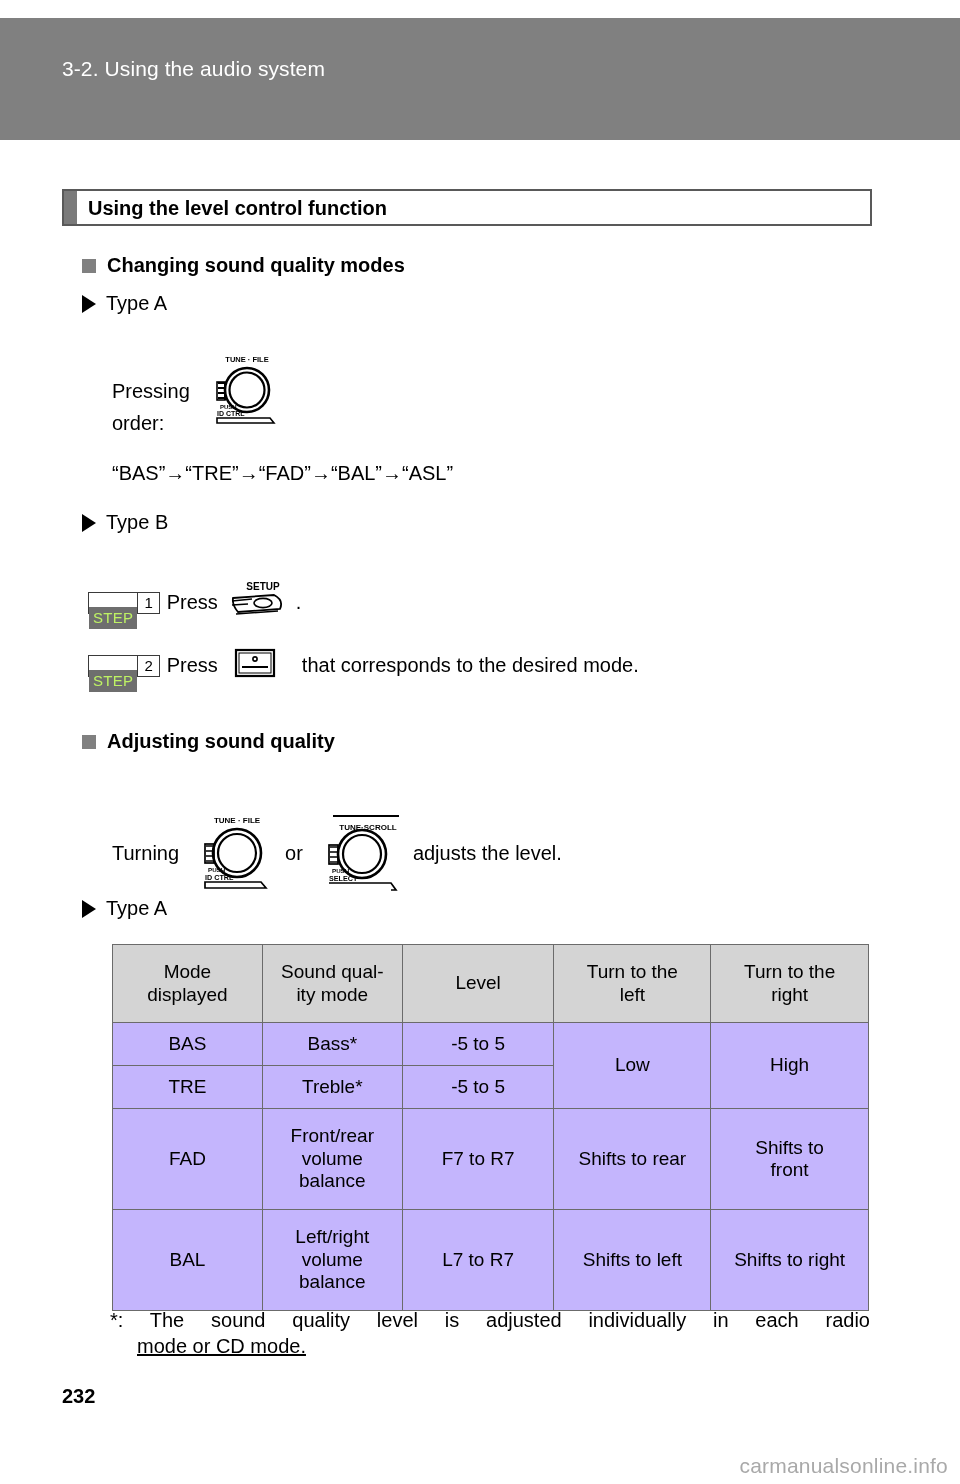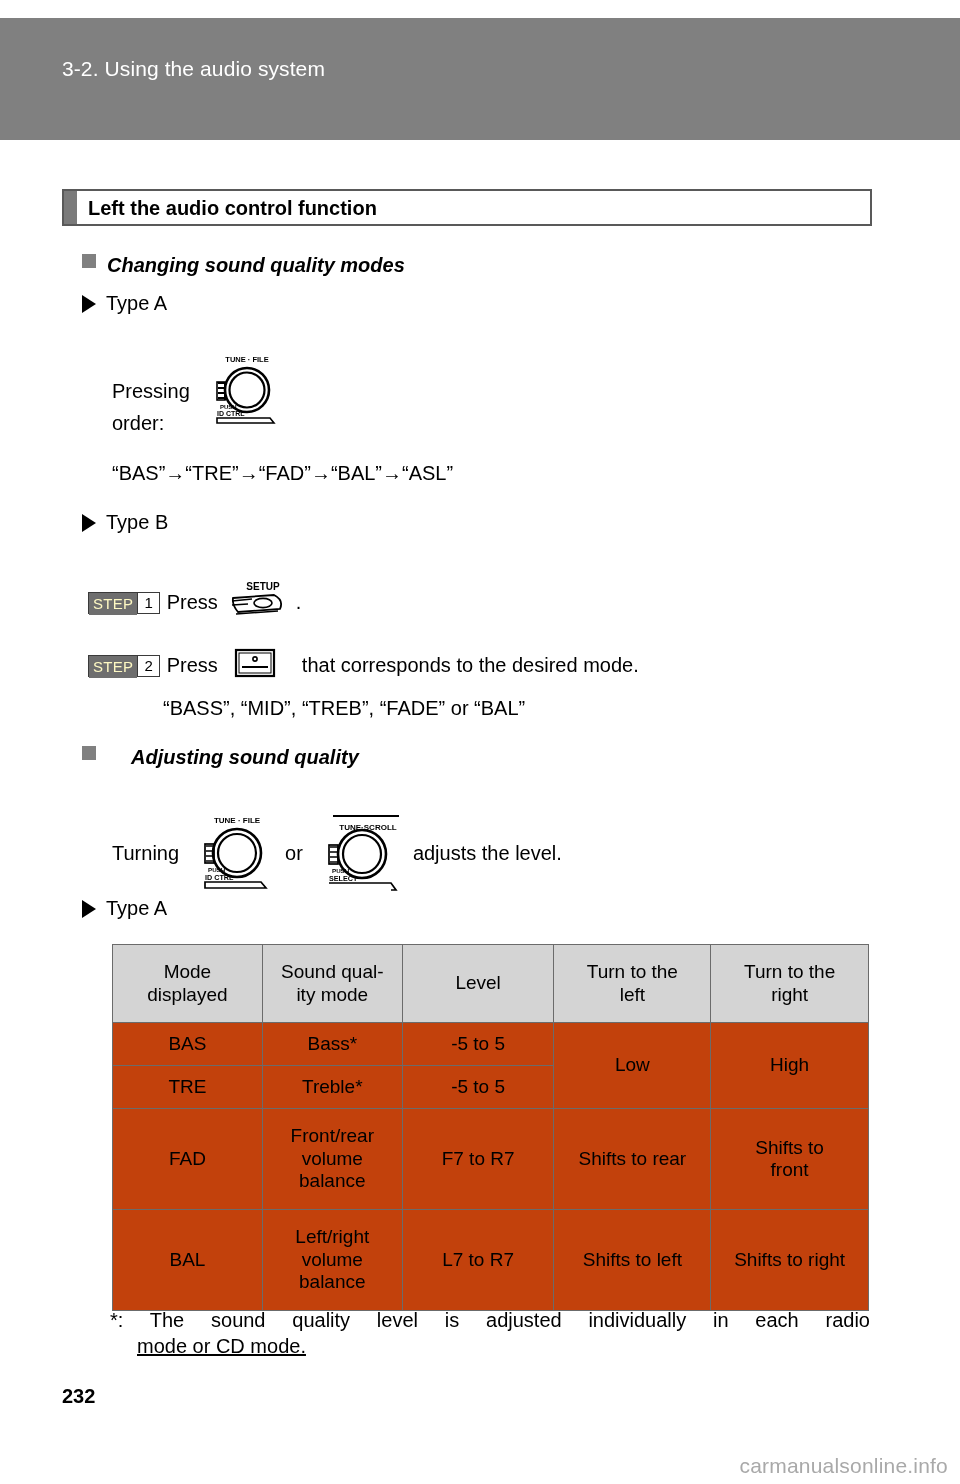--- a/index.html
+++ b/index.html
@@ -54,25 +54,24 @@
     font-size: 20px;
     font-weight: bold;
     white-space: nowrap;
   }
 
   
   .blk { position: absolute; }
 
   .sq-head {
     display: flex;
-    align-items: flex-start;
+    align-items: center;
     font-size: 20px;
     font-weight: bold;
     white-space: nowrap;
-    font-style: italic;
   }
   .sq-bullet {
     display: inline-block;
     width: 14px; height: 14px;
     background: #808080;
     margin-right: 11px;
     flex: 0 0 auto;
   }
 
   .tri-head {
@@ -101,26 +100,27 @@
   .step-badge {
     display: inline-flex;
     align-items: stretch;
     height: 22px;
     border: 1.5px solid #3a3a3a;
     vertical-align: middle;
     flex: 0 0 auto;
   }
   .step-word {
     background: #6e6e6e;
-    color: #fef9c3;
+    color: #bef264;
     font-size: 15px;
     font-weight: normal;
     padding: 11px 4px;
     display: flex; align-items: center;
     letter-spacing: 0.3px;
+    margin-top: 14px;
   }
   .step-num {
     background: #ffffff;
     color: #000000;
     font-size: 15px;
     padding: 0 6px;
     display: flex; align-items: center;
     border-left: 1.5px solid #3a3a3a;
   }
   .step-row {
@@ -143,21 +143,21 @@
   }
   .tbl td, .tbl th {
     border: 1.5px solid #6b6b6b;
     text-align: center;
     vertical-align: middle;
     padding: 6px 4px;
     font-weight: normal;
     line-height: 1.18;
   }
   .tbl thead th { background: #d4d4d4; height: 78px; }
-  .tbl td { background: #c2410c; }
+  .tbl td { background: #c4b5fd; }
 
   
   .footnote {
     position: absolute;
     left: 110px; top: 1307px;
     width: 760px;
     font-size: 20px;
     line-height: 1.32;
     text-align: justify;
   }
@@ -181,21 +181,21 @@
 </head>
 <body>
 
 <div id="page">
 
   <div class="header-band"></div>
   <div class="header-title">3-2. Using the audio system</div>
 
   <div class="section-box">
     <div class="section-box-bar"></div>
-    <div class="section-box-label">Left the audio control function</div>
+    <div class="section-box-label">Using the level control function</div>
   </div>
 
   <div class="blk sq-head" style="left:82px; top:254px;">
     <span class="sq-bullet"></span>
     <span>Changing sound quality modes</span>
   </div>
 
   <div class="blk tri-head" style="left:82px; top:292px;">
     <span class="tri-bullet"></span>
     <span>Type A</span>
@@ -260,23 +260,22 @@
         <rect x="2" y="3" width="38" height="26" fill="#fff" stroke="#000" stroke-width="2.2"></rect>
         <rect x="5" y="6" width="32" height="20" fill="#fff" stroke="#000" stroke-width="1"></rect>
         <circle cx="21" cy="12" r="2.1" fill="none" stroke="#000" stroke-width="1.6"></circle>
         <path d="M8 20 L34 20" stroke="#000" stroke-width="2" fill="none"></path>
       </svg>
     </span>
 
     <span>that corresponds to the desired mode.</span>
   </div>
 
-  <div class="blk body-line" style="left:163px; top:698px;">“BASS”, “MID”, “TREB”, “FADE” or “BAL”</div>
-
-  <div class="blk sq-head" style="left:82px; top:746px;gap:24px;">
+
+  <div class="blk sq-head" style="left:82px; top:730px;">
     <span class="sq-bullet"></span>
     <span>Adjusting sound quality</span>
   </div>
 
   <div class="blk" style="left:112px; top:808px; display:flex; align-items:center;">
     <span class="body-line">Turning</span>
 
     <span class="icon-inline" style="margin-left:10px; margin-right:8px;">
       <svg width="82" height="80" viewBox="0 0 82 80">
         <text x="48" y="12" font-family="Liberation Sans, sans-serif" font-size="8" font-weight="bold" text-anchor="middle" fill="#000">TUNE · FILE</text>

